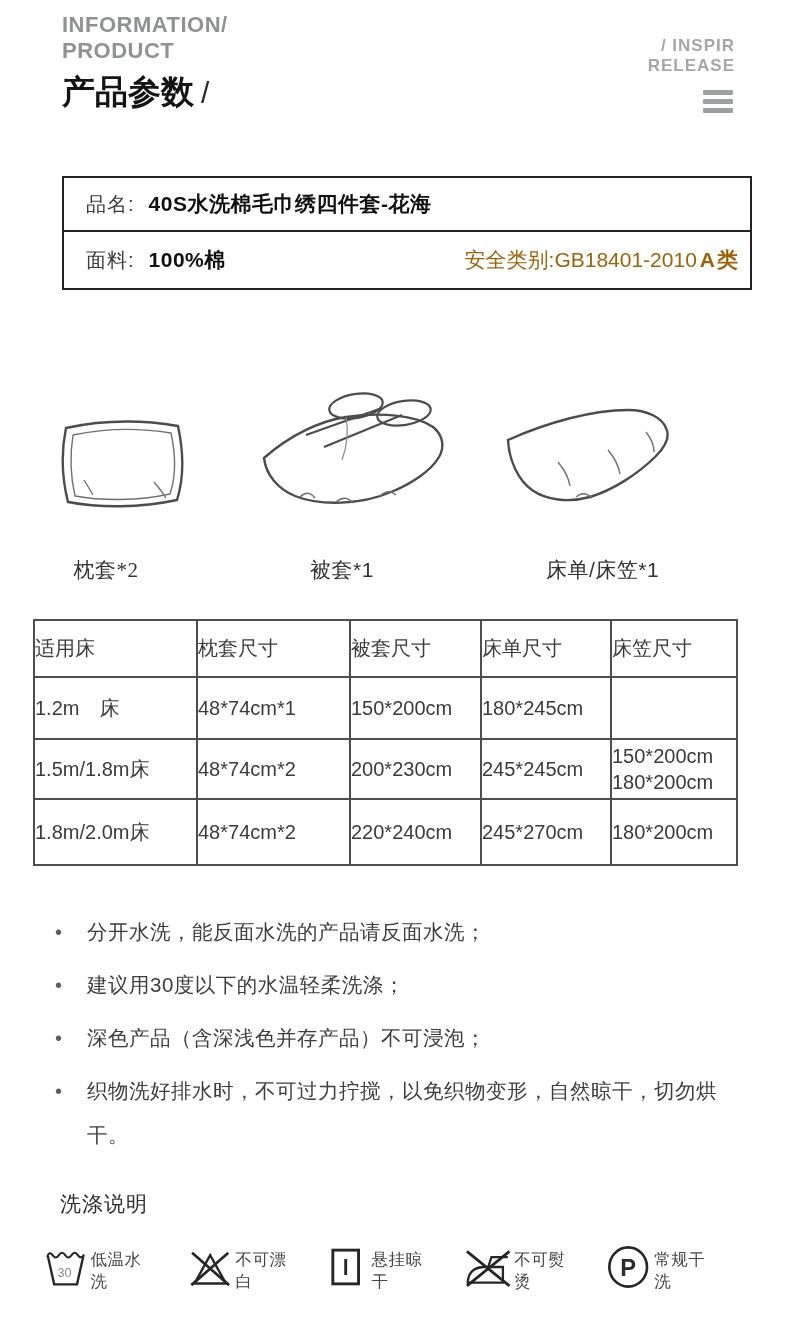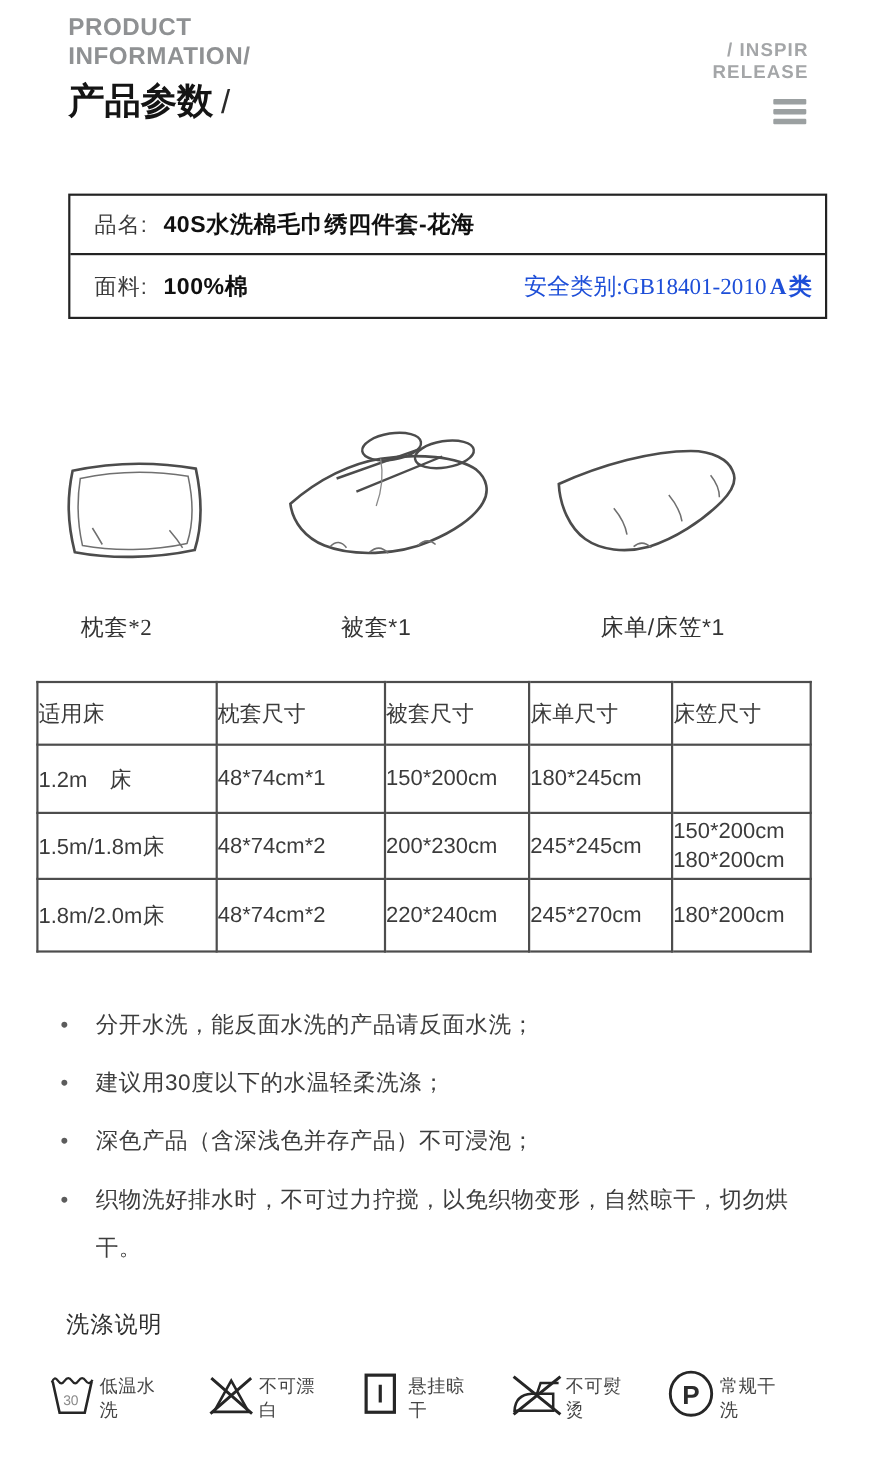--- a/index.html
+++ b/index.html
@@ -17,21 +17,21 @@
   .menu { right:57px; top:90px; width:30px; }
   .menu .bar { height:5px; background:#9ba0a1; border-radius:1px; margin-bottom:4px; }
 
   
   .info-table { left:62px; top:176px; width:690px; border:2px solid #232323; }
   .info-row { display:flex; align-items:center; padding-left:22px; padding-right:10px; }
   .info-row.r1 { height:54px; border-bottom:2px solid #232323; }
   .info-row.r2 { height:56px; }
   .lbl { font-size:20px; color:#3a3a3a; letter-spacing:1px; }
   .val { font-size:21px; font-weight:700; color:#101010; margin-left:14px; letter-spacing:0.5px; }
-  .safety { margin-left:auto; font-size:21px; color:#1d4ed8;font-family:Liberation Serif, serif; }
+  .safety { margin-left:auto; font-size:21px; color:#a16207; }
   .safety b { font-weight:700; margin-left:3px; letter-spacing:2px; }
 
   
   .fig-svg { stroke:#4c4c4c; fill:none; }
   .caption { top:556px; text-align:center; font-size:21px; color:#333333; letter-spacing:0.5px; }
 
   
   table.size { left:33px; top:619px; position:absolute; border-collapse:collapse;
     table-layout:fixed; width:703px; }
   table.size th, table.size td { border:2px solid #4d4d4d; font-weight:400;
@@ -57,22 +57,22 @@
   .i1 { left:40px;  width:104px; }
   .i2 { left:185px; width:104px; }
   .i3 { left:320px; width:106px; }
   .i4 { left:462px; width:108px; }
   .i5 { left:602px; width:108px; }
 </style>
 </head>
 <body>
 
 <div class="abs brand-en">
+  <div>INFORMATION/</div>
   <div>PRODUCT</div>
-  <div>INFORMATION/</div>
 </div>
 
 <div class="abs title-cn">
   <span>产品参数</span><span class="slash">/</span>
 </div>
 
 <div class="abs brand-right">
   <div>/ INSPIR</div>
   <div>RELEASE</div>
 </div>

